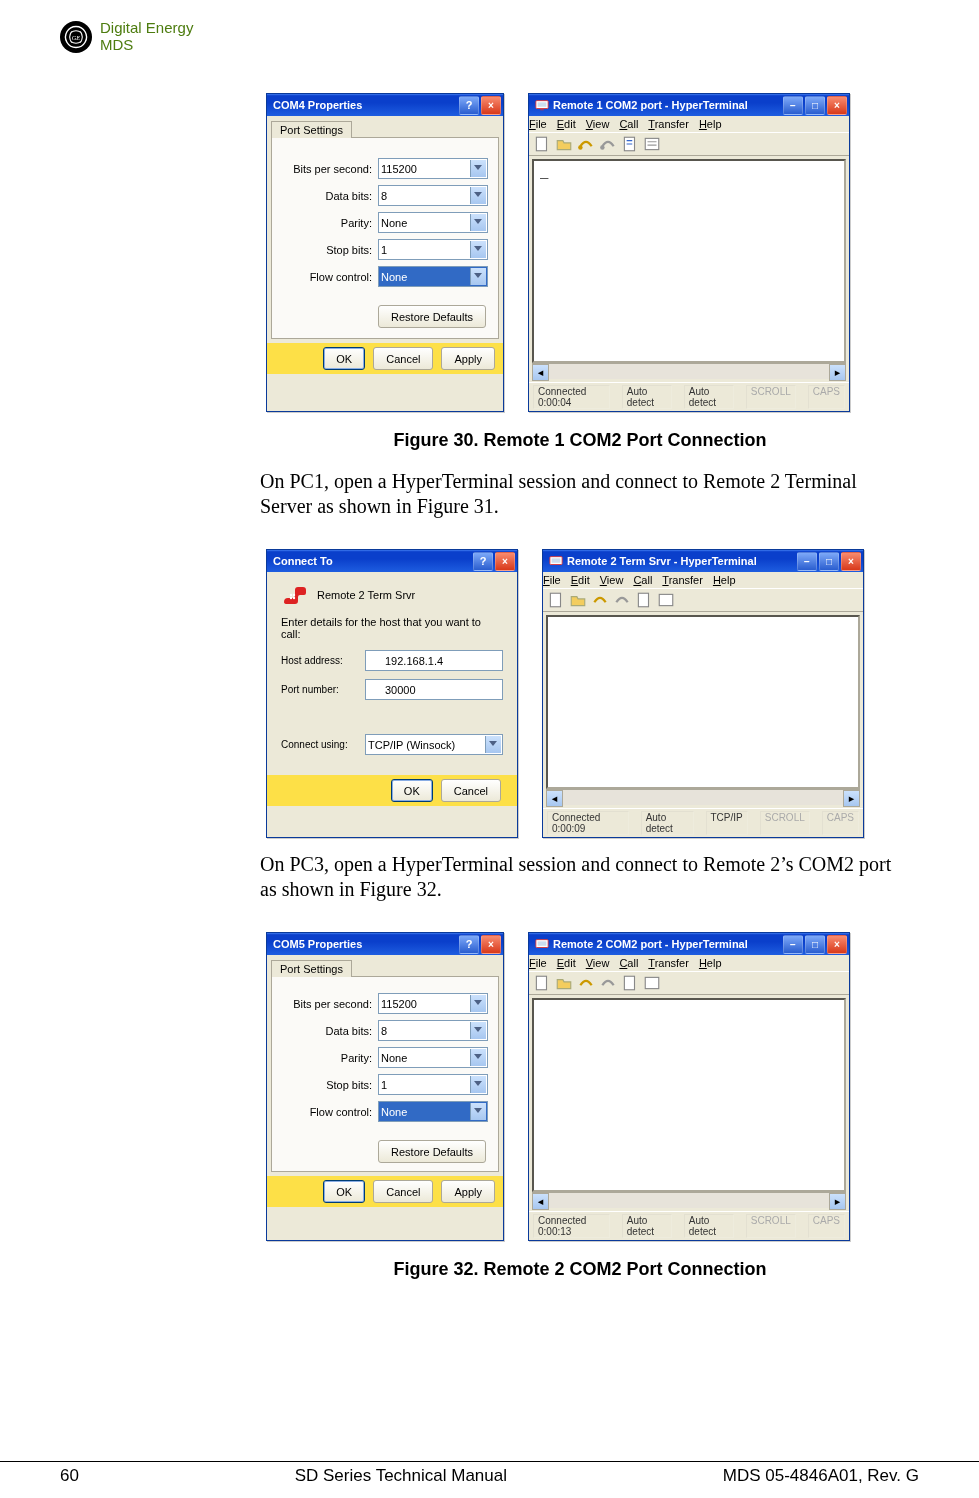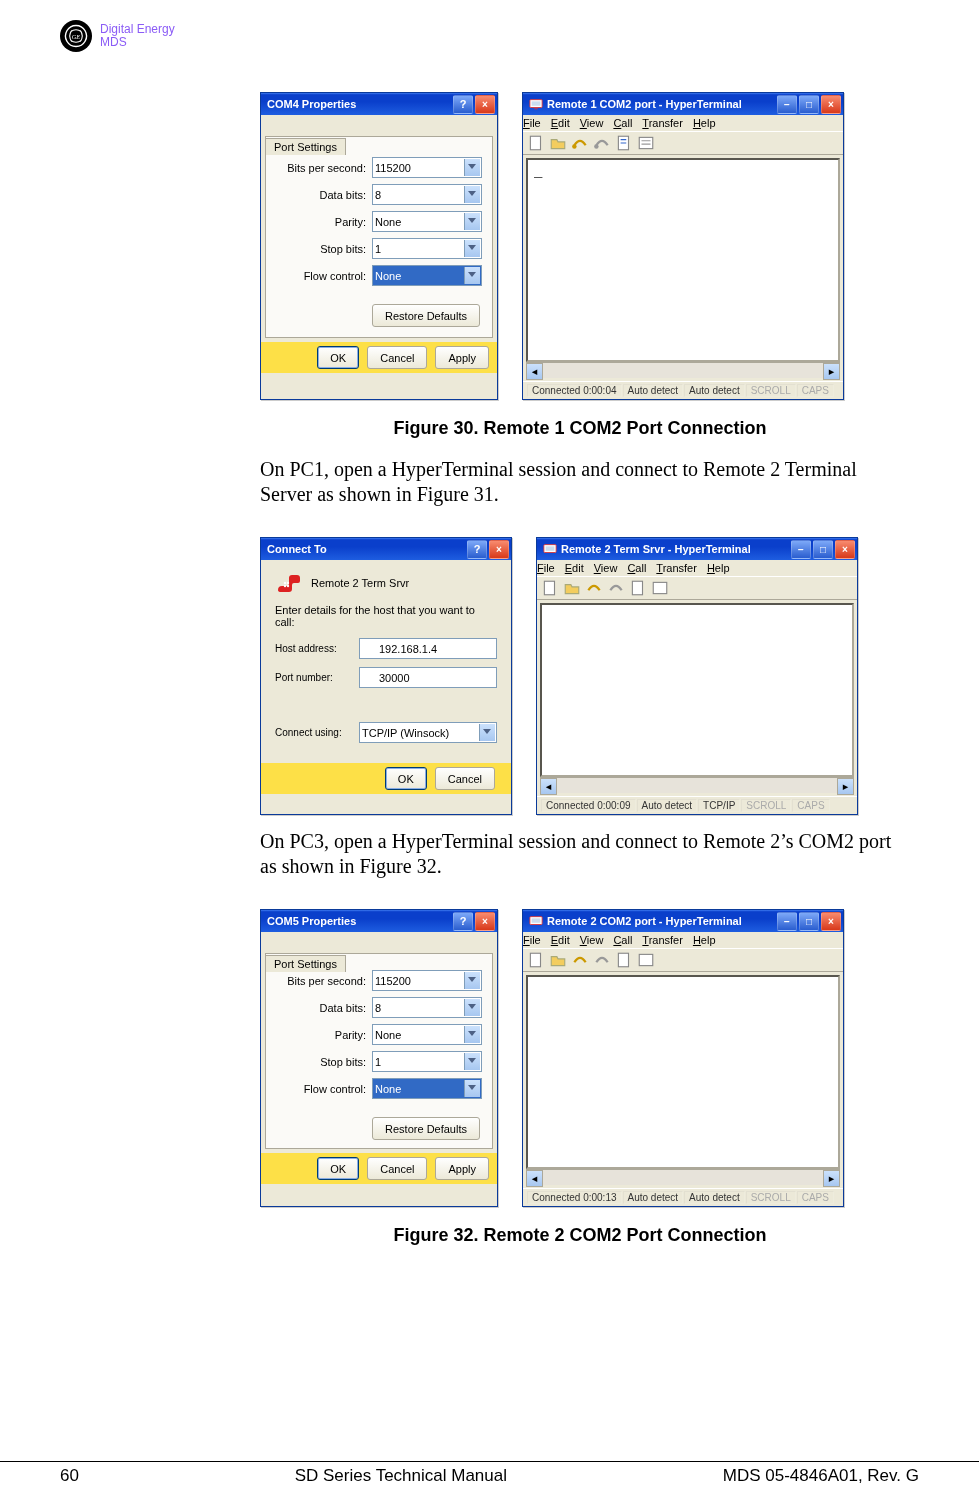--- a/index.html
+++ b/index.html
@@ -1,39 +1,39 @@
 <!DOCTYPE html>
 <html><head>
 <meta charset="utf-8">
 <style>
   body { margin:0; padding:0; background:#fff; font-family: "Times New Roman", serif; width:979px; position:relative; }
   .page { width:979px; min-height:1498px; position:relative; box-sizing:border-box; padding:20px 60px 40px 60px; }
   .header { display:flex; align-items:center; gap:8px; margin-bottom:40px; }
   .ge-logo { width:32px; height:32px; border-radius:50%; background:#000; display:flex; align-items:center; justify-content:center; }
   .ge-logo svg { width:28px; height:28px; }
-  .header-text { font-family: Arial, sans-serif; font-size:12px; line-height:1.1; color:#8b5cf6; }
+  .header-text { font-family: Arial, sans-serif; font-size:15px; line-height:1.1; color:#4d7c0f; }
   .content { margin-left:200px; width:640px; }
   .figure-caption { font-family: Arial, Helvetica, sans-serif; font-weight:bold; font-size:18px; text-align:center; margin:18px 0; }
   .body-text { font-family: "Times New Roman", serif; font-size:20px; line-height:1.25; margin:14px 0 30px 0; }
-  .figure-block { display:flex; gap:24px; justify-content:flex-start; }
+  .figure-block { display:flex; gap:24px; justify-content:flex-start; margin-left:6px; }
 
   
   .xp-window { border:1px solid #0a3a9a; background:#ece9d8; font-family: Tahoma, Arial, sans-serif; font-size:11px; color:#000; box-shadow:1px 1px 0 rgba(0,0,0,.2); }
   .xp-titlebar { height:22px; background:linear-gradient(to bottom,#3f7bf0 0%,#0a3fcb 8%,#0a3fcb 40%,#1e5de0 100%); display:flex; align-items:center; padding:0 2px 0 6px; position:relative; }
   .xp-title { color:#fff; font-size:11px; font-weight:bold; flex:1; white-space:nowrap; overflow:hidden; text-overflow:ellipsis; }
   .xp-title-icon { width:14px; height:14px; margin-right:4px; flex:none; }
   .xp-winbtns { display:flex; gap:2px; }
   .xp-winbtn { width:18px; height:17px; background:linear-gradient(to bottom,#f8cfa7,#e37b2e); border:1px solid #fff3; border-radius:2px; display:flex; align-items:center; justify-content:center; color:#fff; font-size:10px; font-weight:bold; }
   .xp-winbtn.blue { background:linear-gradient(to bottom,#7da9f8,#2a5dcf); }
   .xp-winbtn.red { background:linear-gradient(to bottom,#f88b6f,#d8391a); }
   .xp-help { width:18px; height:17px; background:linear-gradient(to bottom,#7da9f8,#2a5dcf); border:1px solid #fff3; border-radius:2px; display:flex; align-items:center; justify-content:center; color:#fff; font-size:11px; font-weight:bold; }
 
   
   .xp-tab { margin:4px; }
-  .xp-tab-label { display:inline-block; background:#ece9d8; border:1px solid #aca899; border-bottom:none; padding:2px 8px; font-size:11px; position:relative; top:19px; }
+  .xp-tab-label { display:inline-block; background:#ece9d8; border:1px solid #aca899; border-bottom:none; padding:2px 8px; font-size:11px; position:relative; top:1px; }
   .xp-tab-body { border:1px solid #aca899; background:#fbfaf7; padding:14px 10px 10px 10px; }
   .xp-row { display:flex; align-items:center; margin:6px 0; }
   .xp-row label { width:90px; text-align:right; margin-right:6px; font-size:11px; }
   .xp-select { flex:1; height:19px; border:1px solid #7f9db9; background:#fff; display:flex; align-items:center; padding:0 2px; font-size:11px; position:relative; }
   .xp-select.sel { background:#316ac5; color:#fff; }
   .xp-select::after { content:""; position:absolute; right:1px; top:1px; bottom:1px; width:15px; background:linear-gradient(to bottom,#cbe1fc,#a7c7f0); border-left:1px solid #7f9db9; }
   .xp-select .chev { position:absolute; right:5px; top:6px; width:0; height:0; border-left:4px solid transparent; border-right:4px solid transparent; border-top:5px solid #4d6185; z-index:1; }
   .xp-input { flex:1; height:19px; border:1px solid #7f9db9; background:#fff; display:flex; align-items:center; padding:0 19px; font-size:11px; }
   .xp-button { height:21px; padding:0 12px; border:1px solid #aca899; border-radius:3px; background:linear-gradient(to bottom,#fff,#ece9d8); font-size:11px; display:inline-flex; align-items:center; margin:0 2px; }
   .xp-button.default { border:1px solid #003c74; box-shadow:0 0 0 1px #89ade4 inset; }
@@ -44,21 +44,21 @@
   .ht-window { width:320px; }
   .ht-menu { background:#ece9d8; padding:2px 0; font-size:11px; display:flex; gap:10px; border-bottom:1px solid #fff; }
   .ht-menu span::first-letter { text-decoration:underline; }
   .ht-tool { background:#ece9d8; padding:2px 4px; display:flex; gap:4px; border-bottom:1px solid #aca899; }
   .tool-icon { width:18px; height:18px; display:flex; align-items:center; justify-content:center; }
   .ht-body { background:#ece9d8; padding:3px; }
   .ht-canvas { height:192px; border:2px inset #aca899; background:#fff; padding:4px 6px; font-family: "Courier New", monospace; font-size:14px; overflow:hidden; position:relative; }
   .ht-scroll { height:15px; background:#e7e3da; border-top:1px solid #aca899; display:flex; }
   .ht-scroll .arrow { width:15px; height:15px; background:linear-gradient(to bottom,#cbe1fc,#a7c7f0); border:1px solid #aca899; display:flex; align-items:center; justify-content:center; }
   .ht-scroll .track { flex:1; }
-  .ht-status { background:#ece9d8; padding:2px 4px; display:flex; gap:1px; border-top:1px solid #fff; font-size:10px; color:#333; }
+  .ht-status { background:#ece9d8; padding:2px 4px; display:flex; gap:12px; border-top:1px solid #fff; font-size:10px; color:#333; }
   .ht-status .seg { padding:0 4px; border:1px inset #fff2; }
   .ht-status .dim { color:#aaa; }
 
   
   .ct-body { padding:12px 14px; background:#ece9d8; }
   .ct-icon-row { display:flex; align-items:center; gap:8px; margin-bottom:10px; }
   .phone-icon { width:28px; height:22px; }
   .ct-text { font-size:11px; margin:10px 0; }
   .ct-row { display:flex; align-items:center; margin:8px 0; }
   .ct-row label { width:84px; font-size:10px; }

